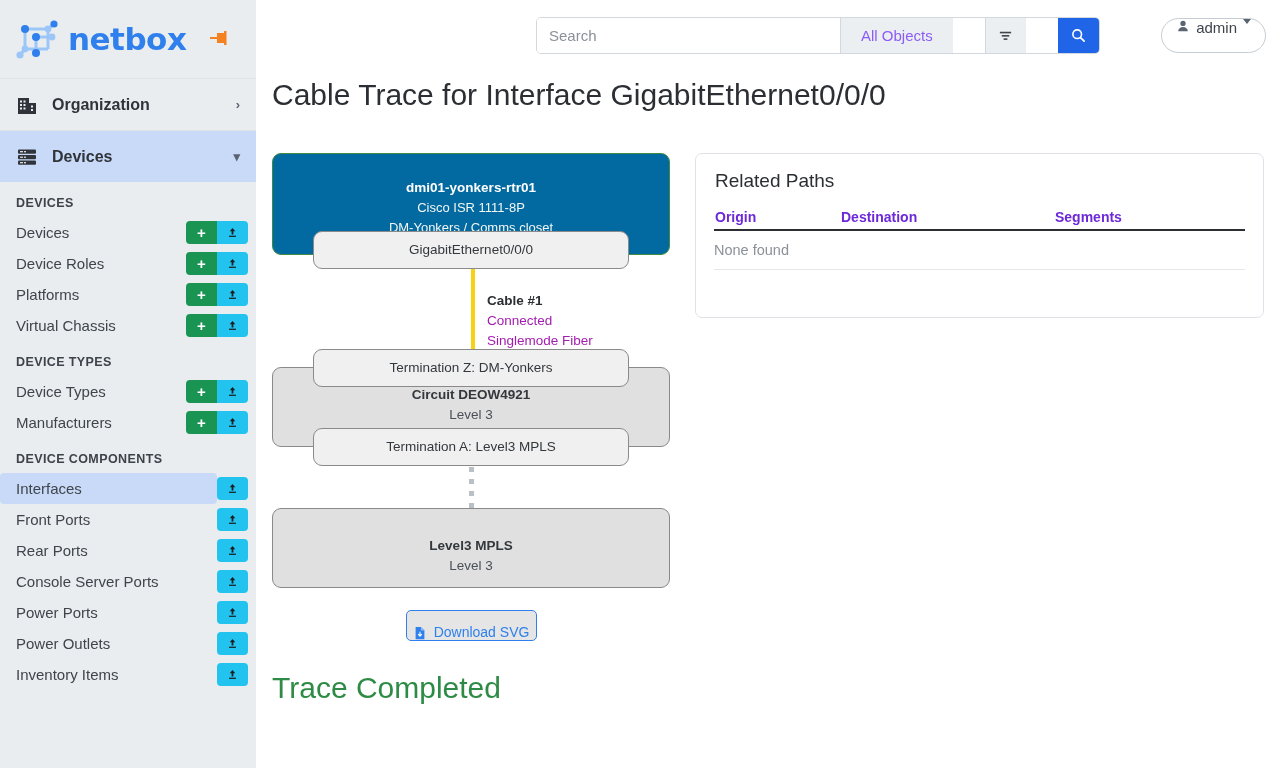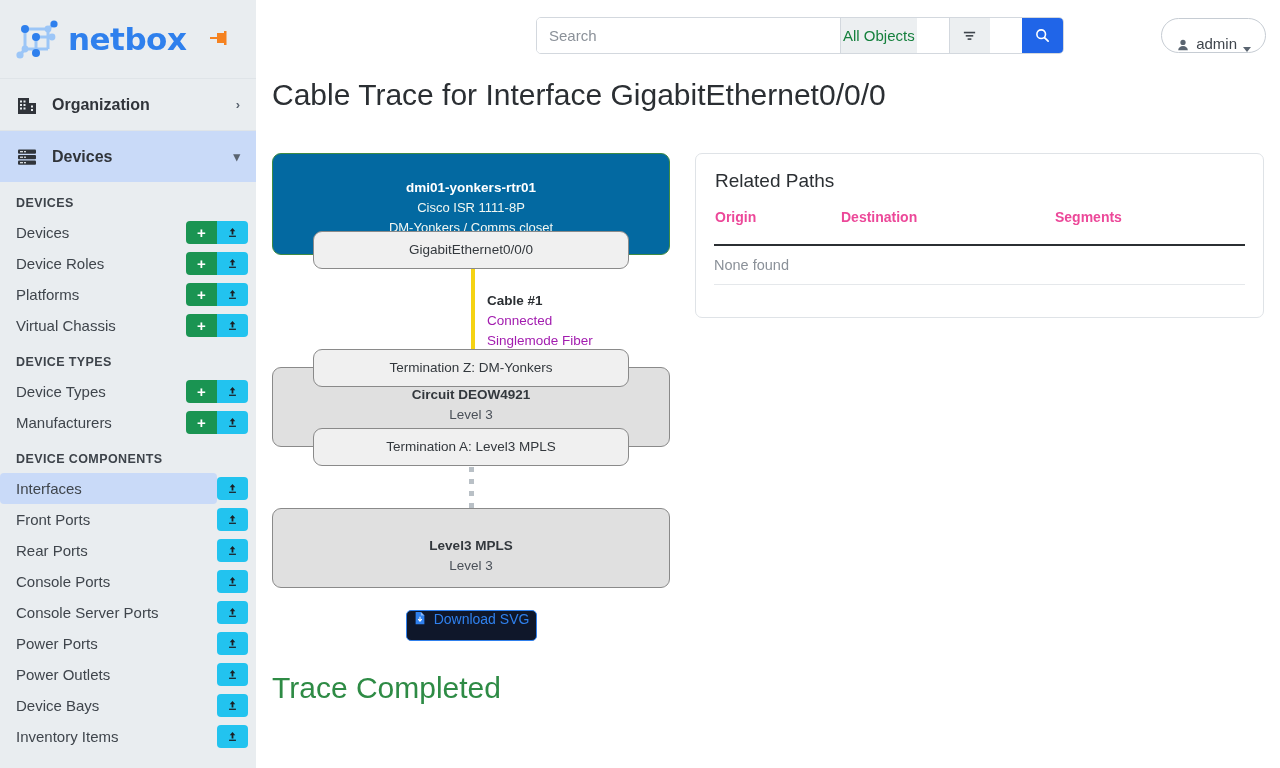--- a/index.html
+++ b/index.html
@@ -79,39 +79,39 @@
     border: 1px solid #d3d8de; border-radius: 5px;
     overflow: hidden; background: #fff; gap: 32px;
   }
   .search-input {
     width: 271px; border: none; outline: none;
     font-size: 15px; color: #3f454c; padding: 0 12px;
     font-family: "Liberation Sans", sans-serif; background: #fff;
   }
   .search-input::placeholder { color: #8b9199; }
   .all-objects {
-    display: flex; align-items: center; padding: 0 2px;
-    background: #eceff1; font-size: 15px; color: #15803d;
+    display: flex; align-items: center; padding: 0 20px;
+    background: #eceff1; font-size: 15px; color: #8b5cf6;
     cursor: pointer; border-left: 1px solid #d3d8de;
   }
   .filter-btn {
     width: 41px; background: #eceff1;
     display: flex; align-items: center; justify-content: center;
     cursor: pointer; border-left: 1px solid #d3d8de;
   }
   .search-btn {
     width: 41px; background: #2065e8;
     display: flex; align-items: center; justify-content: center;
     cursor: pointer;
   }
   .user-btn {
     position: absolute; right: 14px; top: 18px;
     height: 35px; min-width: 102px;
     border: 1px solid #c6ccd3; border-radius: 18px;
-    display: flex; align-items: flex-end; justify-content: center;
+    display: flex; align-items: flex-start; justify-content: center;
     gap: 6px; font-size: 15px; color: #3f454c; cursor: pointer;
     background: #fff; padding: 0 14px;
   }
   .caret { width: 0; height: 0; border-left: 4.5px solid transparent;
            border-right: 4.5px solid transparent; border-top: 5.5px solid #5a6470; }
 
   
   #main { position: absolute; left: 256px; top: 70px; width: 1024px; height: 698px; }
   .page-title {
     font-size: 30px; font-weight: 400; color: #2b2f33;
@@ -164,40 +164,40 @@
   .dot { width: 5px; height: 5px; background: #b9c0c6; }
   .provider-node {
     width: 398px; background: #e0e0e0; border-color: #8a8a8a;
     height: 80px; padding-top: 27px;
   }
   .provider-node .l1 { font-size: 13.5px; font-weight: 700; color: #33383d; line-height: 20px; }
   .provider-node .l2 { font-size: 13.5px; color: #4a5058; line-height: 20px; }
   .dl-btn {
     margin: 22px auto 0 auto; width: 131px; height: 31px;
     border: 1px solid #2f80ed; border-radius: 5px;
-    display: flex; align-items: flex-start; justify-content: center; gap: 7px;
-    color: #2f80ed; font-size: 14px; cursor: pointer; background: #0f172a;
+    display: flex; align-items: flex-end; justify-content: center; gap: 7px;
+    color: #2f80ed; font-size: 14px; cursor: pointer; background: #e5e5e5;
   }
   .trace-done {
     margin-top: 30px; 
     font-size: 30px; color: #2e8b45; font-weight: 400;
   }
 
   
   #paths-card {
     position: absolute; left: 439px; top: 33px;
     width: 569px; height: 165px;
     border: 1px solid #dfe3e7; border-radius: 7px;
     background: #fff;
   }
   .card-title { font-size: 19px; color: #2b2f33; padding: 16px 0 0 19px; }
   .paths-table { width: 531px; margin: 16px auto 0 auto; border-collapse: collapse; }
   .paths-table th {
-    text-align: left; font-size: 14px; font-weight: 700; color: #ec4899;
-    padding-bottom: 19px; border-bottom: 2px solid #2b2f33;
+    text-align: left; font-size: 14px; font-weight: 700; color: #6d28d9;
+    padding-bottom: 4px; border-bottom: 2px solid #2b2f33;
   }
   .paths-table td {
     font-size: 14.5px; color: #8b9199;
     padding: 11px 0; border-bottom: 1px solid #e5e8eb;
   }
   .col-o { width: 126px; } .col-d { width: 214px; }
 </style>
 </head>
 <body>
 
@@ -378,31 +378,20 @@
         <div class="btn-group">
           <div class="mini-btn mini-up solo">
             <svg class="up-ico" viewBox="0 0 16 16">
               <path d="M8 1.5L12 6H9.3v5H6.7V6H4z" fill="#1b1f24"></path>
               <rect x="3" y="12.6" width="10" height="1.8" fill="#1b1f24"></rect>
             </svg>
           </div>
         </div>
       </div>
       <div class="nav-row">
-        <span class="label">Console Ports</span>
-        <div class="btn-group">
-          <div class="mini-btn mini-up solo">
-            <svg class="up-ico" viewBox="0 0 16 16">
-              <path d="M8 1.5L12 6H9.3v5H6.7V6H4z" fill="#1b1f24"></path>
-              <rect x="3" y="12.6" width="10" height="1.8" fill="#1b1f24"></rect>
-            </svg>
-          </div>
-        </div>
-      </div>
-      <div class="nav-row">
         <span class="label">Console Server Ports</span>
         <div class="btn-group">
           <div class="mini-btn mini-up solo">
             <svg class="up-ico" viewBox="0 0 16 16">
               <path d="M8 1.5L12 6H9.3v5H6.7V6H4z" fill="#1b1f24"></path>
               <rect x="3" y="12.6" width="10" height="1.8" fill="#1b1f24"></rect>
             </svg>
           </div>
         </div>
       </div>
@@ -412,31 +401,20 @@
           <div class="mini-btn mini-up solo">
             <svg class="up-ico" viewBox="0 0 16 16">
               <path d="M8 1.5L12 6H9.3v5H6.7V6H4z" fill="#1b1f24"></path>
               <rect x="3" y="12.6" width="10" height="1.8" fill="#1b1f24"></rect>
             </svg>
           </div>
         </div>
       </div>
       <div class="nav-row">
         <span class="label">Power Outlets</span>
-        <div class="btn-group">
-          <div class="mini-btn mini-up solo">
-            <svg class="up-ico" viewBox="0 0 16 16">
-              <path d="M8 1.5L12 6H9.3v5H6.7V6H4z" fill="#1b1f24"></path>
-              <rect x="3" y="12.6" width="10" height="1.8" fill="#1b1f24"></rect>
-            </svg>
-          </div>
-        </div>
-      </div>
-      <div class="nav-row">
-        <span class="label">Device Bays</span>
         <div class="btn-group">
           <div class="mini-btn mini-up solo">
             <svg class="up-ico" viewBox="0 0 16 16">
               <path d="M8 1.5L12 6H9.3v5H6.7V6H4z" fill="#1b1f24"></path>
               <rect x="3" y="12.6" width="10" height="1.8" fill="#1b1f24"></rect>
             </svg>
           </div>
         </div>
       </div>
       <div class="nav-row">

